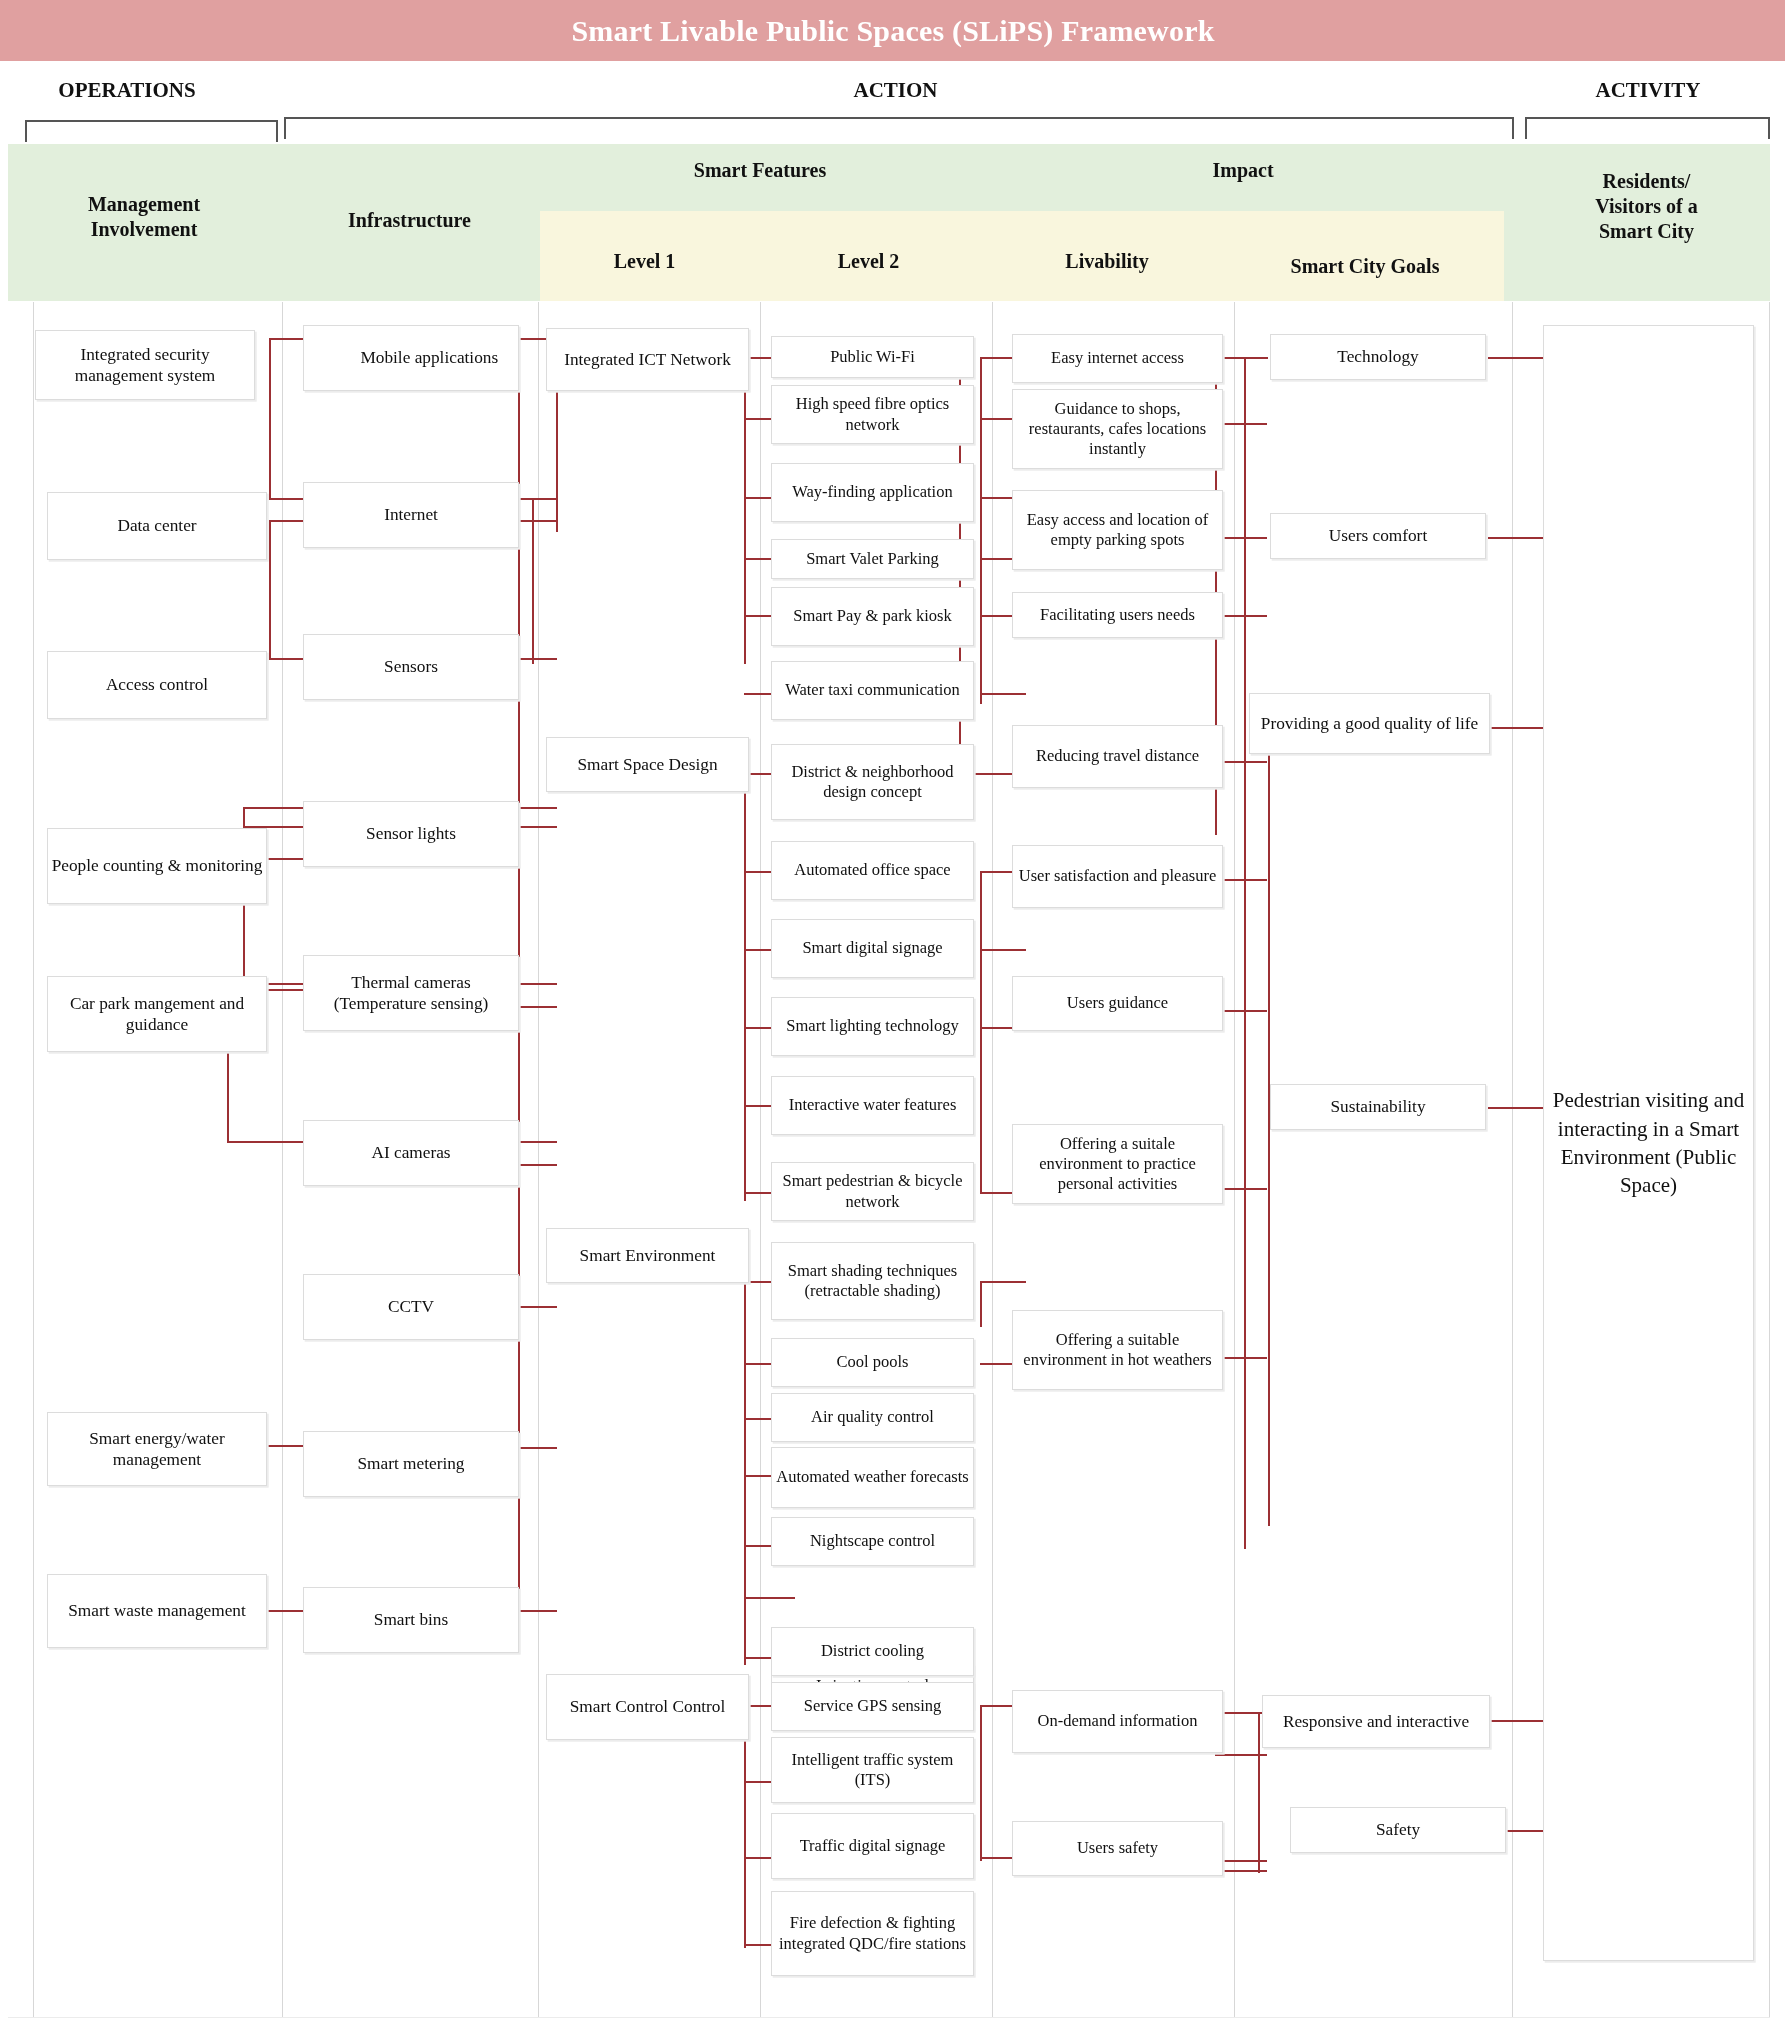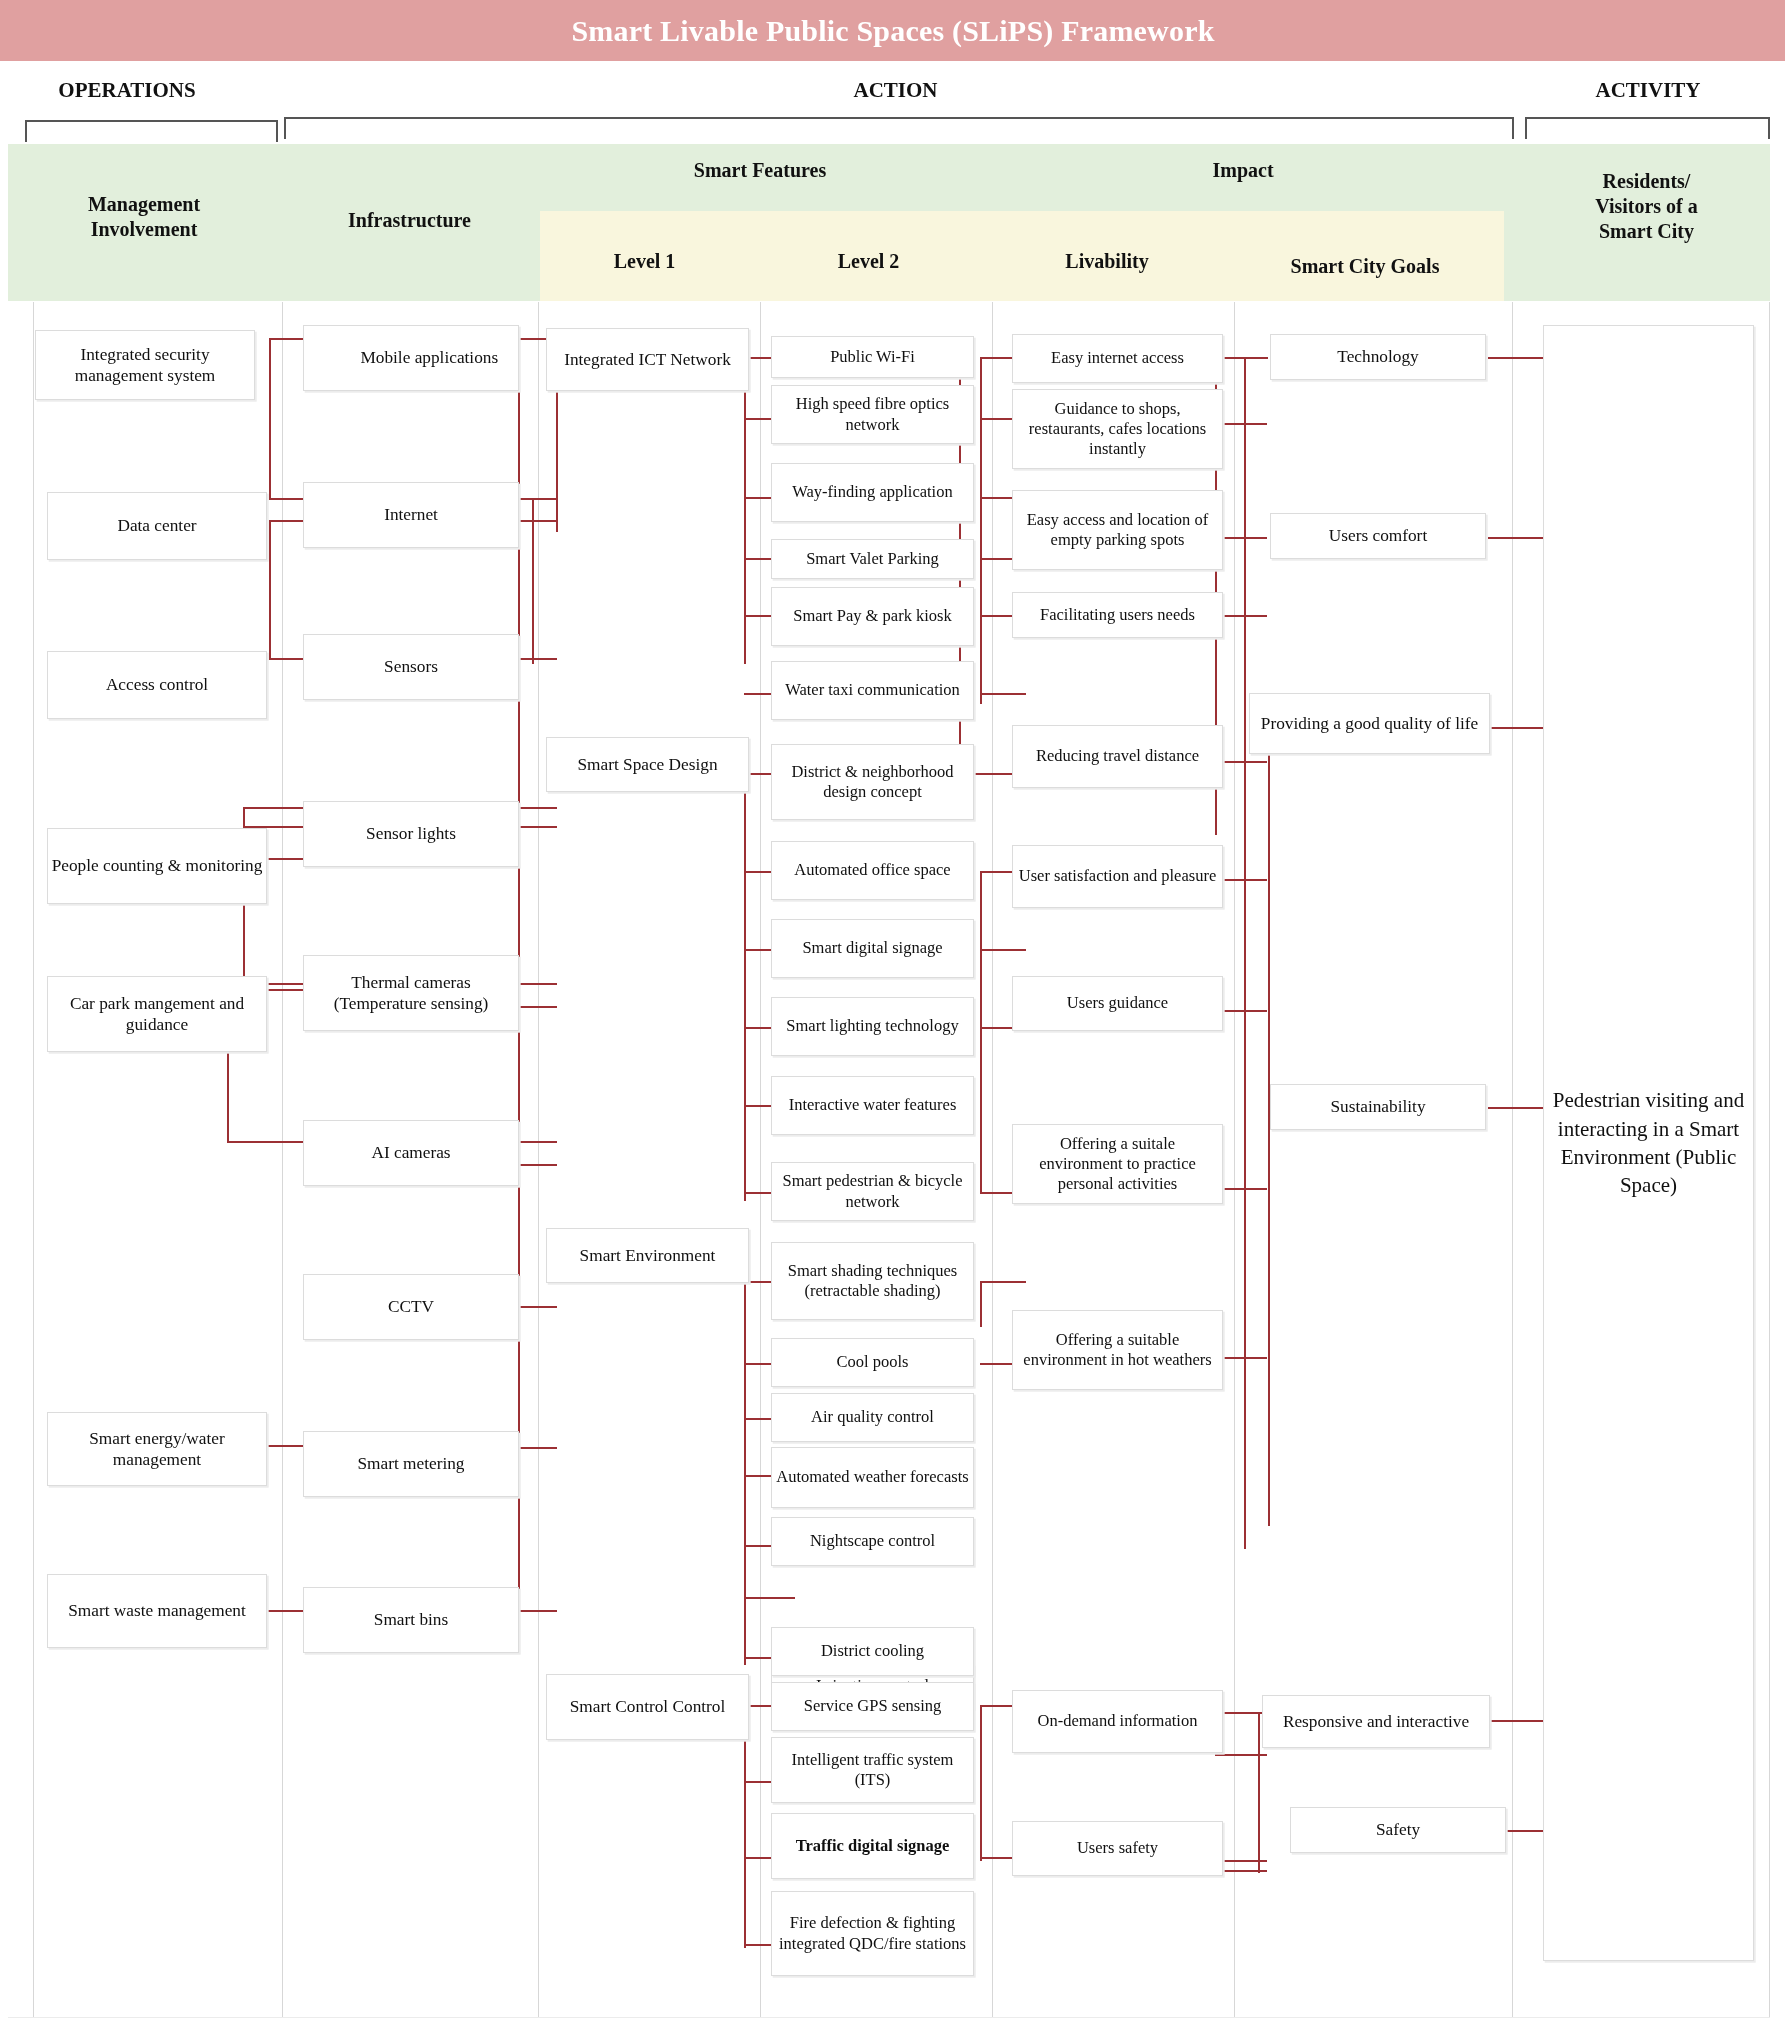--- a/index.html
+++ b/index.html
@@ -258,21 +258,21 @@
 <div class="node small" style="left:771px;top:1162px;width:203px;height:59px;">Smart pedestrian &amp; bicycle network</div>
 <div class="node small" style="left:771px;top:1242px;width:203px;height:78px;">Smart shading techniques (retractable shading)</div>
 <div class="node small" style="left:771px;top:1338px;width:203px;height:49px;">Cool pools</div>
 <div class="node small" style="left:771px;top:1393px;width:203px;height:49px;">Air quality control</div>
 <div class="node small" style="left:771px;top:1447px;width:203px;height:61px;">Automated weather forecasts</div>
 <div class="node small" style="left:771px;top:1517px;width:203px;height:49px;">Nightscape control</div>
 <div class="node small" style="left:771px;top:1664px;width:203px;height:45px;">Irrigation control</div>
 <div class="node small" style="left:771px;top:1627px;width:203px;height:49px;">District cooling</div>
 <div class="node small" style="left:771px;top:1682px;width:203px;height:49px;">Service GPS sensing</div>
 <div class="node small" style="left:771px;top:1737px;width:203px;height:66px;">Intelligent traffic system (ITS)</div>
-<div class="node small" style="left:771px;top:1813px;width:203px;height:66px;font-weight:bold;">Traffic digital signage</div>
+<div class="node small" style="left:771px;top:1813px;width:203px;height:66px;">Traffic digital signage</div>
 <div class="node small" style="left:771px;top:1891px;width:203px;height:85px;">Fire defection &amp; fighting integrated QDC/fire stations</div>
 
 <div class="node small" style="left:1012px;top:334px;width:211px;height:49px;">Easy internet access</div>
 <div class="node small" style="left:1012px;top:389px;width:211px;height:80px;">Guidance to shops, restaurants, cafes locations instantly</div>
 <div class="node small" style="left:1012px;top:490px;width:211px;height:80px;">Easy access and location of empty parking spots</div>
 <div class="node small" style="left:1012px;top:592px;width:211px;height:46px;">Facilitating users needs</div>
 <div class="node small" style="left:1012px;top:725px;width:211px;height:63px;">Reducing travel distance</div>
 <div class="node small" style="left:1012px;top:845px;width:211px;height:63px;">User satisfaction and pleasure</div>
 <div class="node small" style="left:1012px;top:976px;width:211px;height:55px;">Users guidance</div>
 <div class="node small" style="left:1012px;top:1124px;width:211px;height:80px;">Offering a suitale environment to practice personal activities</div>

